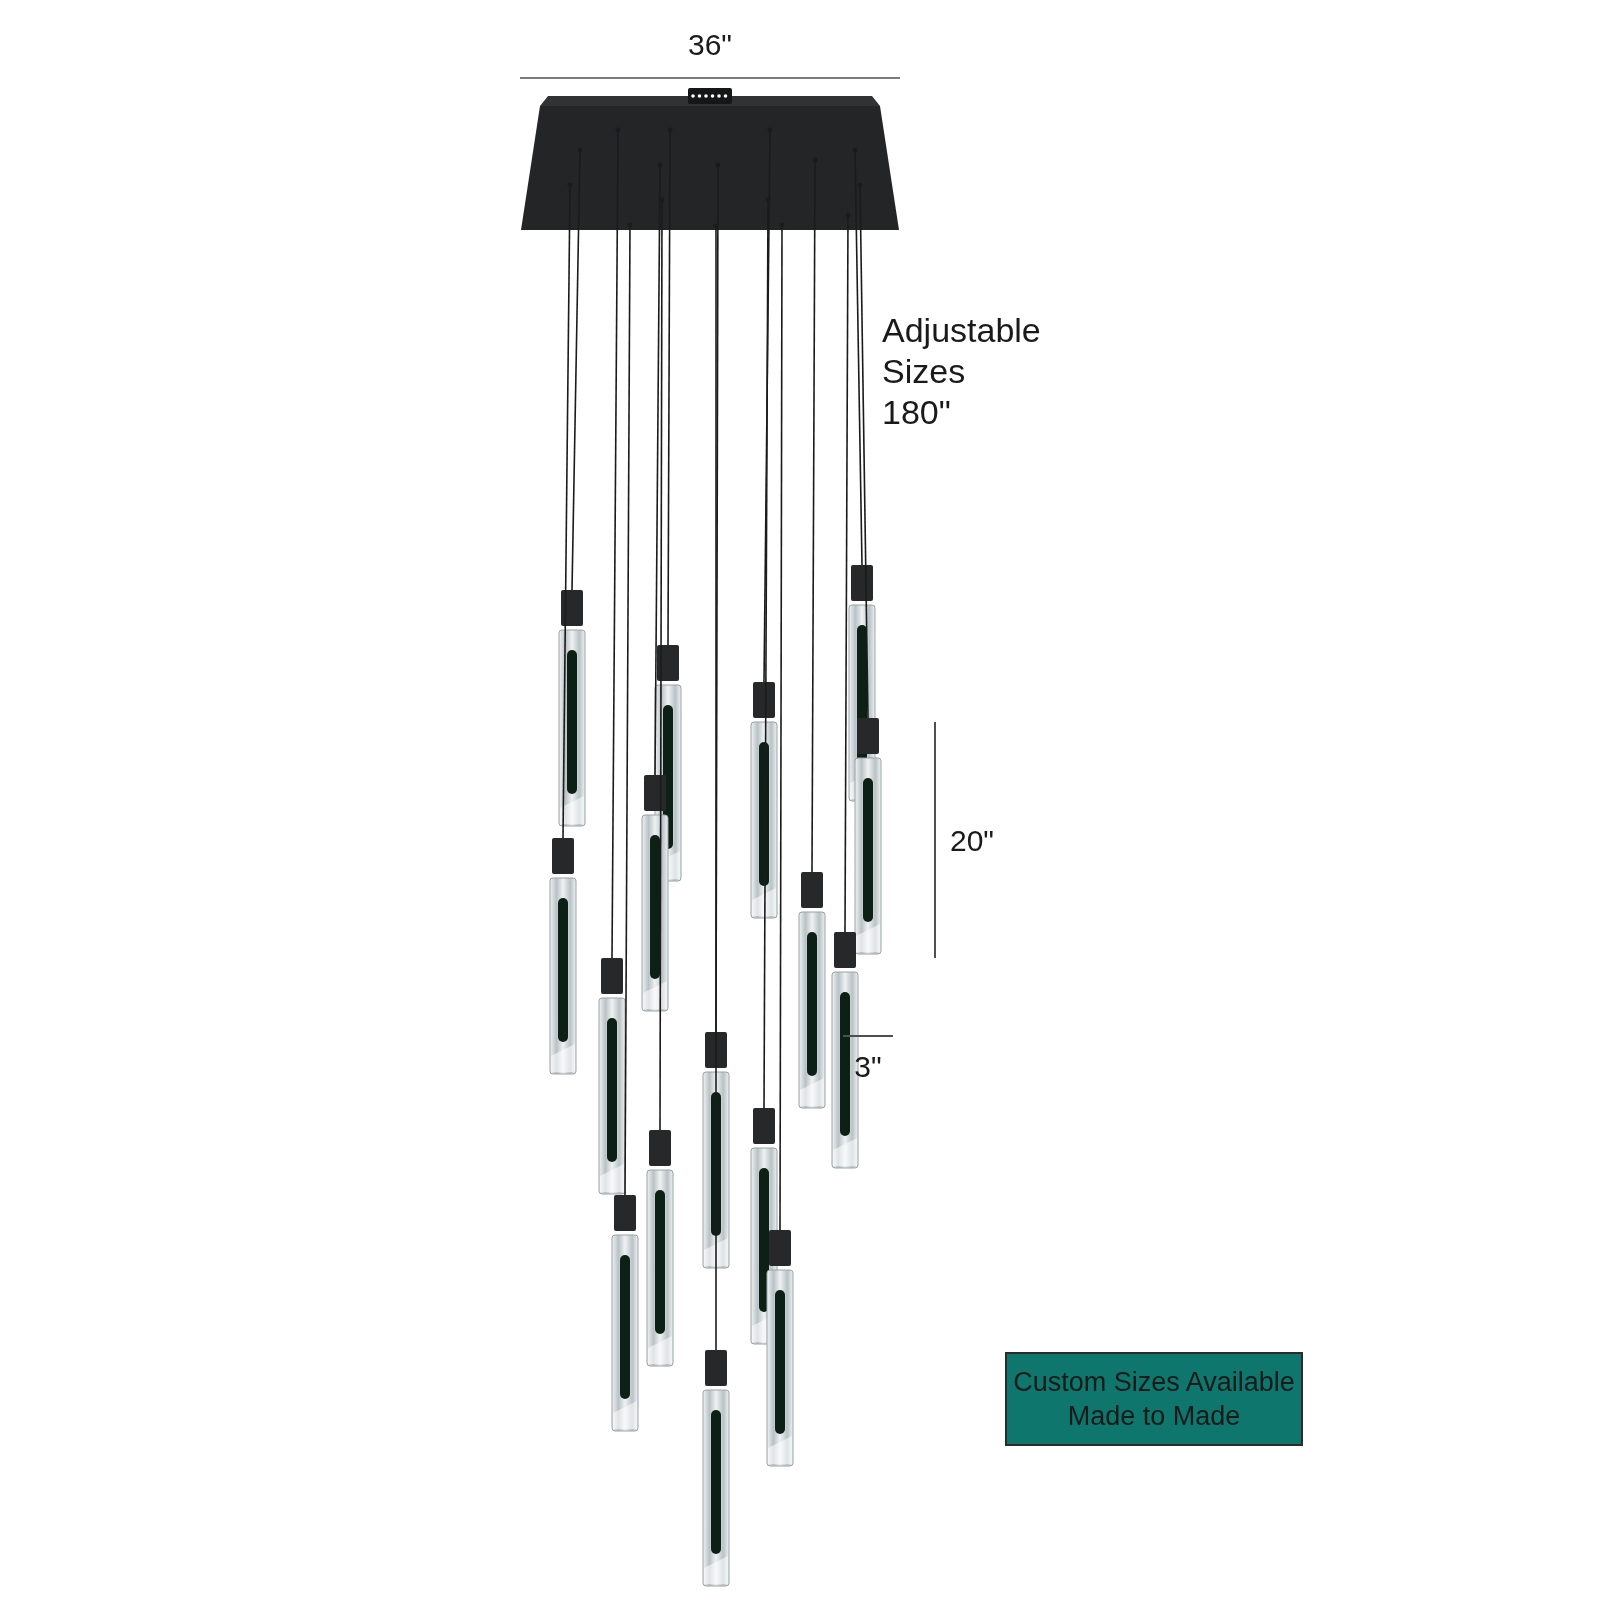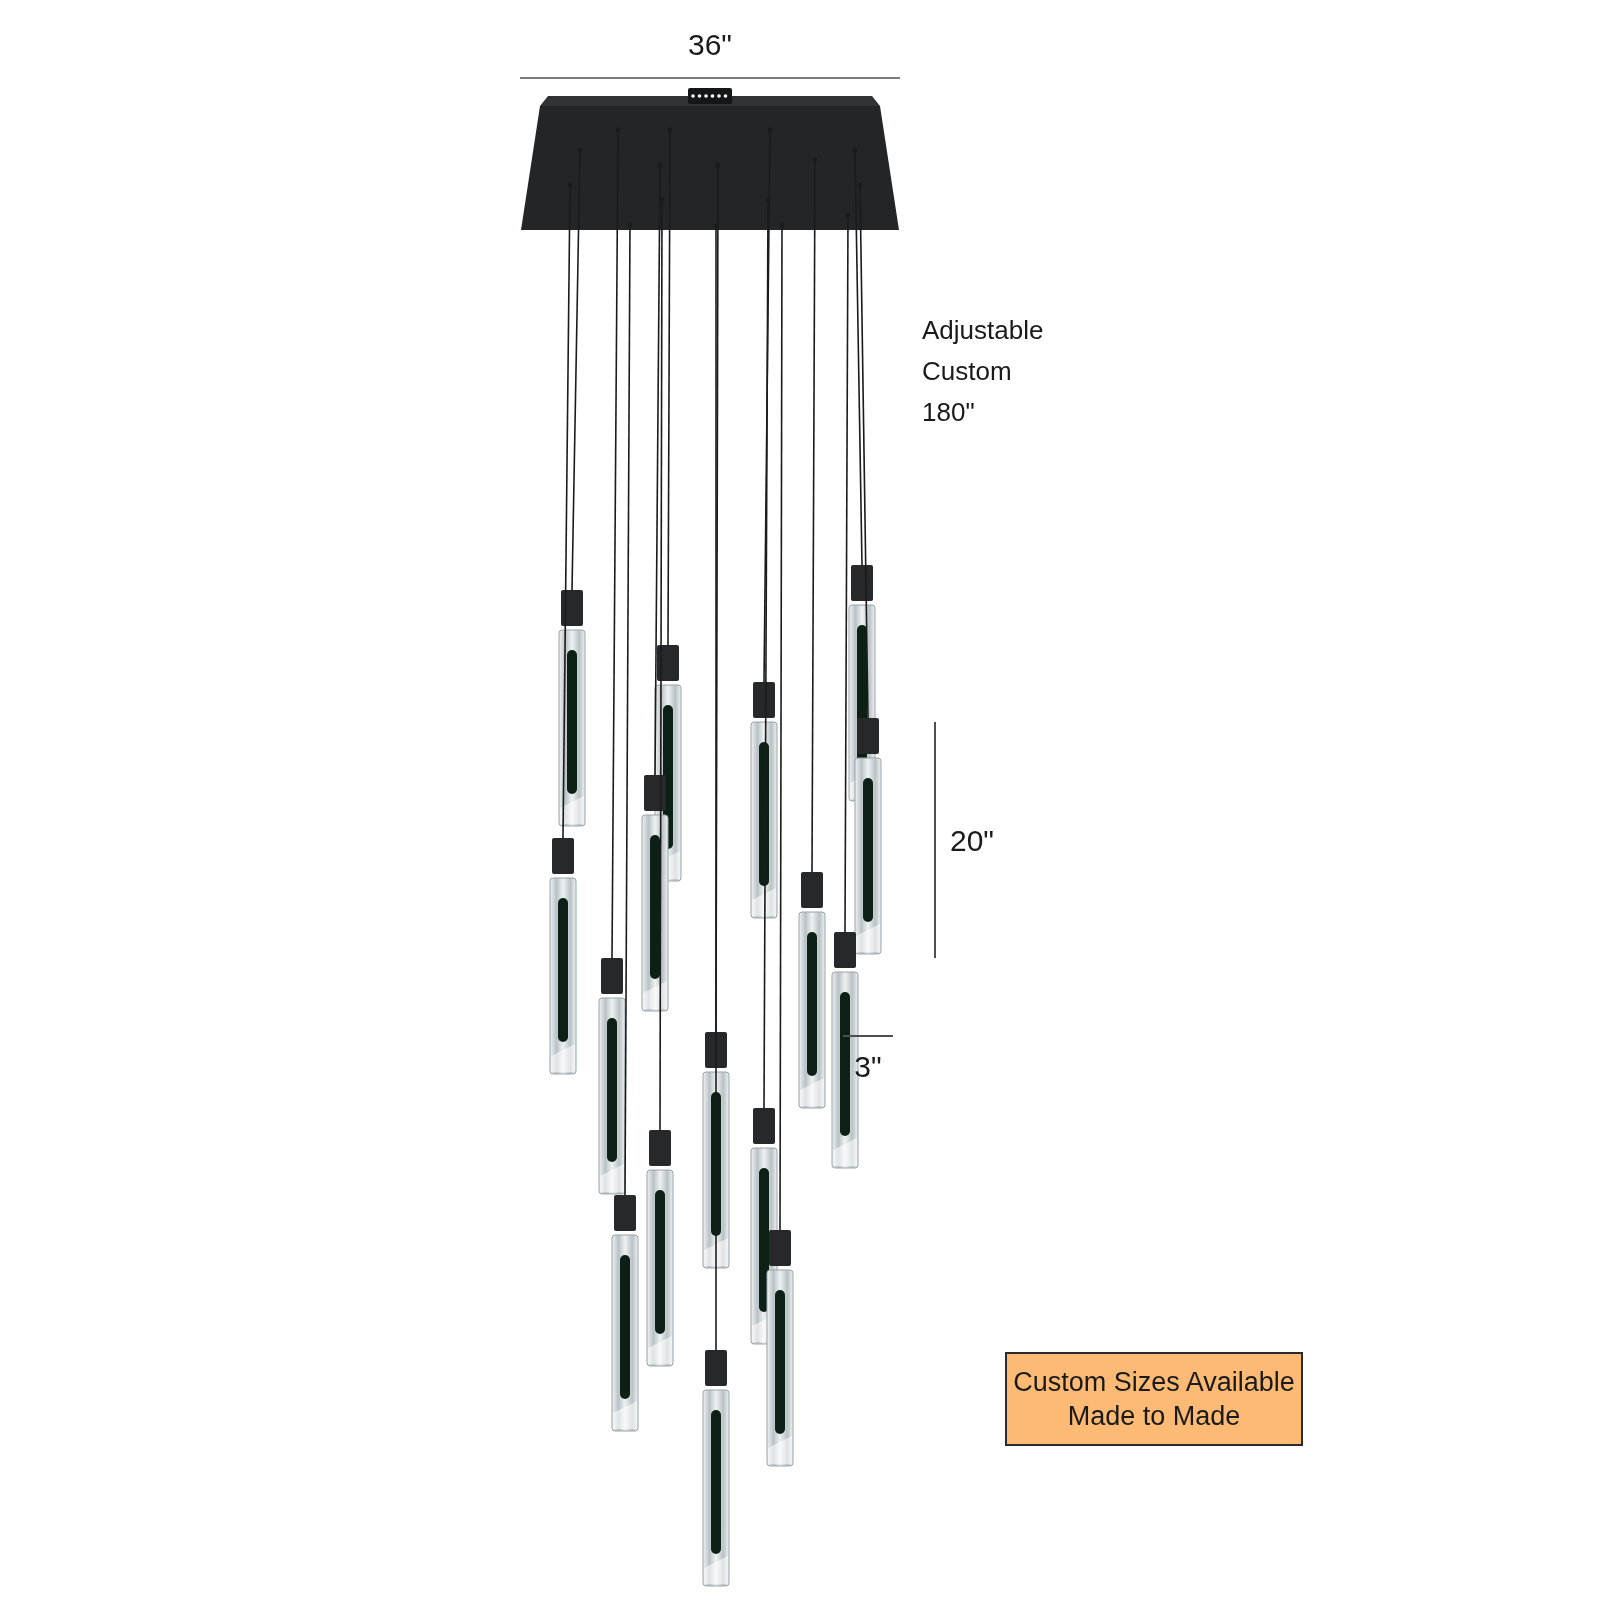--- a/index.html
+++ b/index.html
@@ -1,24 +1,24 @@
 <!DOCTYPE html>
 <html style="--background: #ffffff; --canopy: #232527; --canopy-top: #303234; --connector: #141618; --wire: #1b1b1b; --cap: #26282a; --glass-light: #eff2f3; --glass-mid: #b9c2c6; --glass-edge: #9aa3a7; --core: #0d2016; --dimension-line: #4f4f4f; --text: #1a1a1a;"><head>
 <meta charset="utf-8">
 <style>
   html,body{margin:0;padding:0;background:#ffffff;}
   #stage{position:relative;width:1600px;height:1600px;background:var(--background,#ffffff);overflow:hidden;
          font-family:"Liberation Sans",sans-serif;}
   #diagram-svg{position:absolute;left:0;top:0;}
   .label{position:absolute;color:var(--text,#1a1a1a);}
   #label-36{left:520px;top:28px;width:380px;text-align:center;font-size:30px;}
-  #wires-note{left:922px;top:310px;font-size:26px;line-height:41px;}
+  #wires-note{left:882px;top:310px;font-size:34px;line-height:41px;}
   #label-20{left:950px;top:824px;font-size:30px;}
   #label-3{left:833px;top:1050px;width:70px;text-align:center;font-size:30px;}
-  #custom-box{position:absolute;left:1005px;top:1352px;width:282px;background:#fdba74;
+  #custom-box{position:absolute;left:1005px;top:1352px;width:282px;background:#0f766e;
               border:2px solid #2b2b2b;padding:11px 6px;text-align:center;
               font-size:27px;line-height:34px;color:var(--text,#1a1a1a);}
 </style>
 </head>
 <body>
 
 <div id="stage">
 
   <svg id="diagram-svg" width="1600" height="1600" viewBox="0 0 1600 1600">
     <defs>
@@ -186,21 +186,21 @@
 
     <g>
       <line x1="843" y1="1036" x2="893" y2="1036" stroke="var(--dimension-line)" stroke-width="2"></line>
     </g>
   </svg>
 
   <div id="label-36" class="label">36"</div>
 
   <div id="wires-note" class="label">
     <div>Adjustable</div>
-    <div>Custom</div>
+    <div>Sizes</div>
     <div>180"</div>
   </div>
 
   <div id="label-20" class="label">20"</div>
 
   <div id="label-3" class="label">3"</div>
 
   <div id="custom-box">
     <div>Custom Sizes Available</div>
     <div>Made to Made</div>

